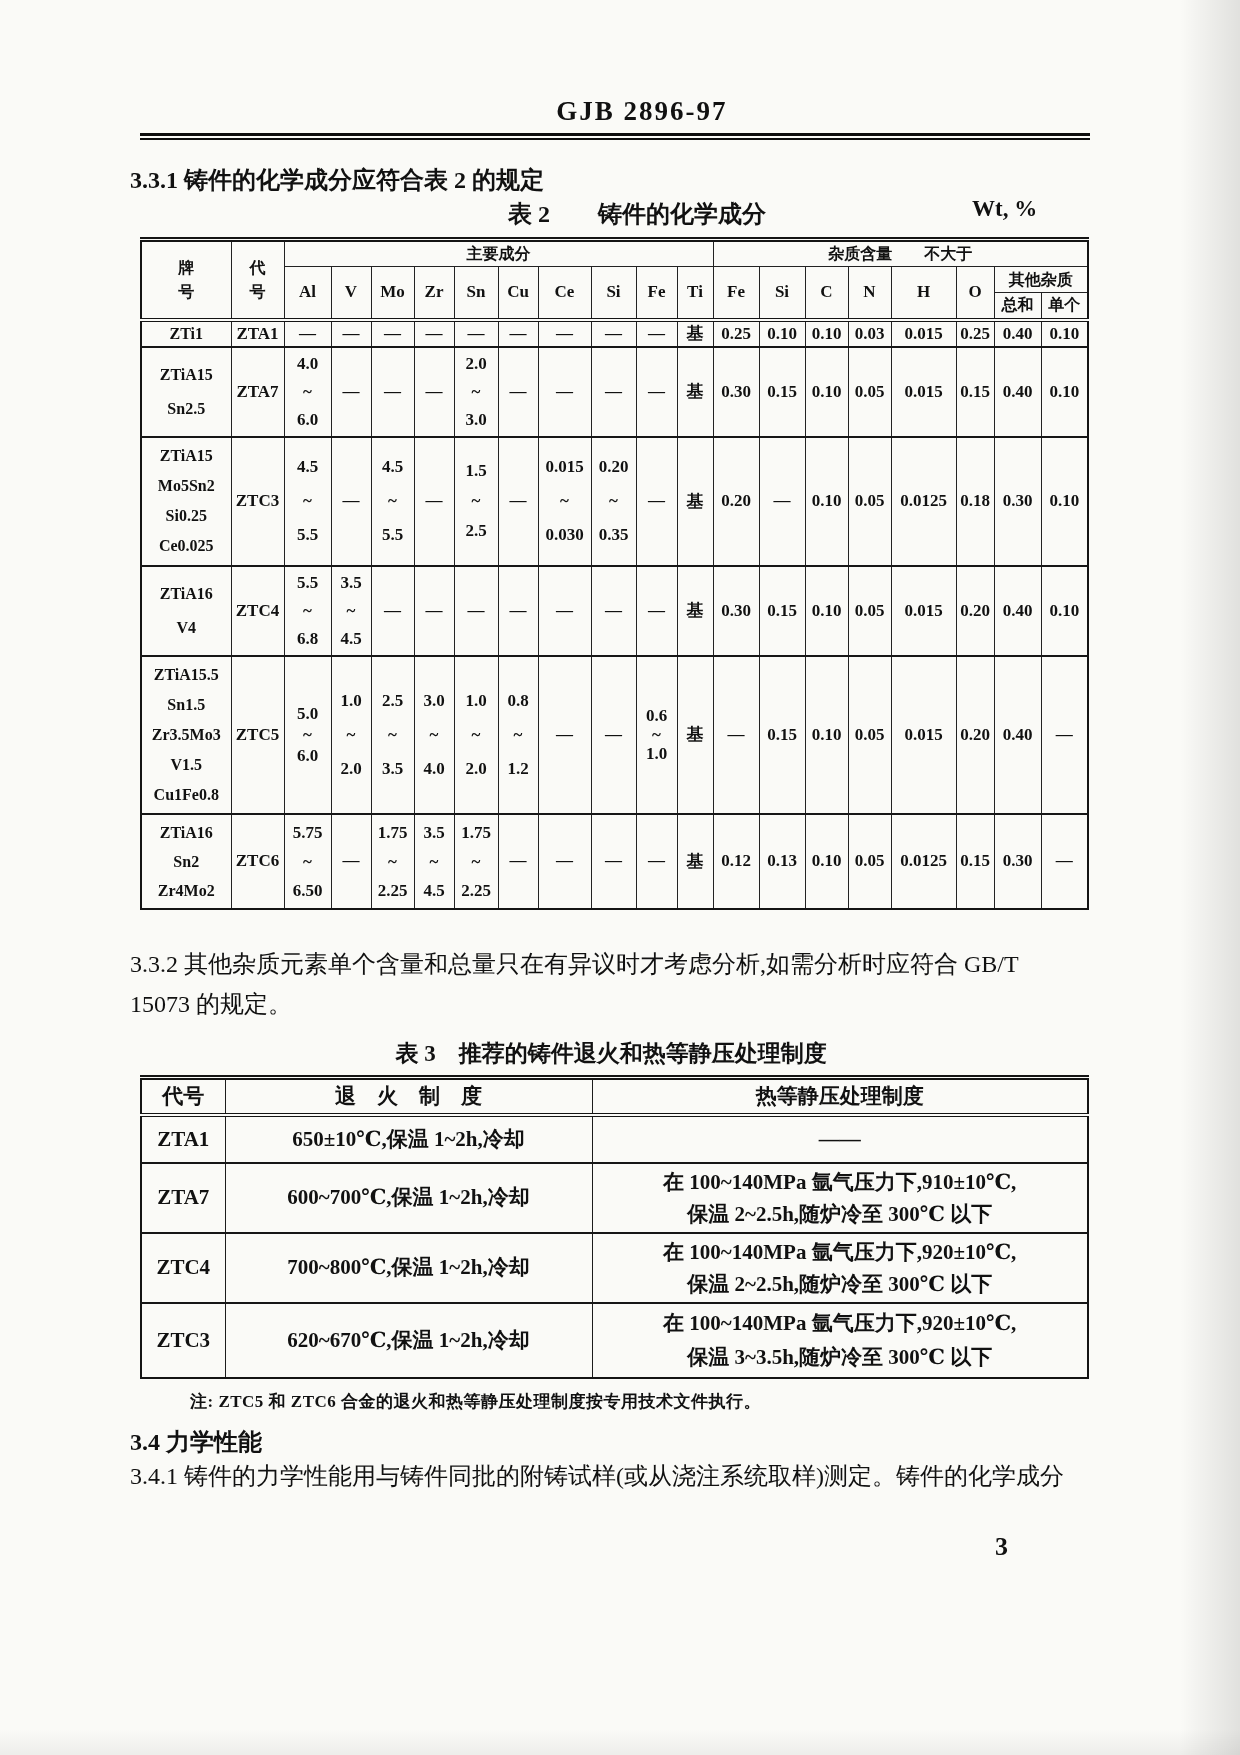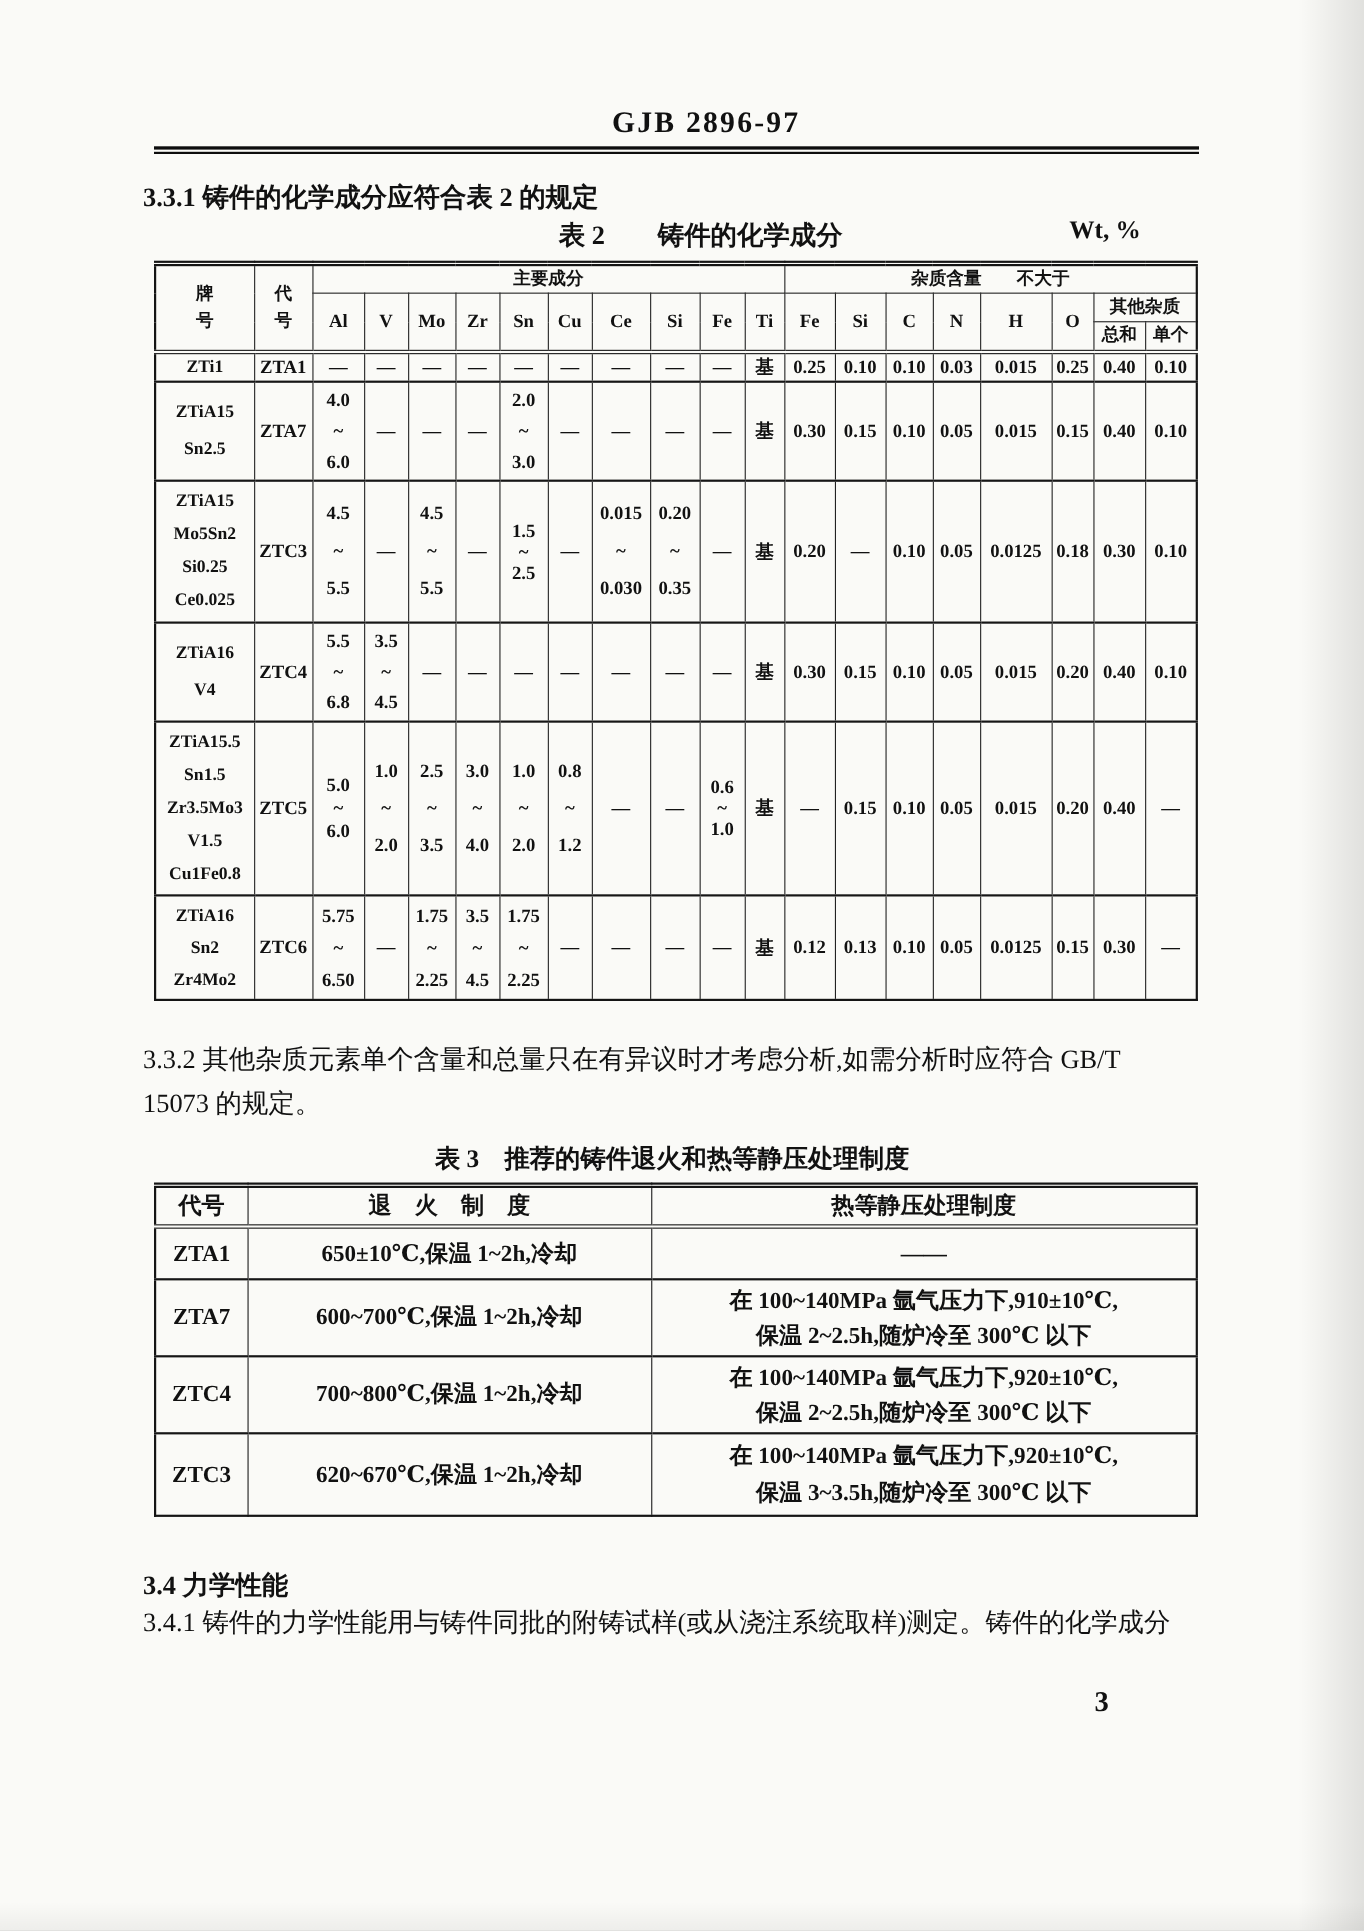--- a/index.html
+++ b/index.html
@@ -218,21 +218,21 @@
 Ce0.025</td>
           <td>ZTC3</td>
           <td style="line-height: 34px;">4.5
 ~
 5.5</td>
           <td>—</td>
           <td style="line-height: 34px;">4.5
 ~
 5.5</td>
           <td>—</td>
-          <td style="line-height: 19px;">1.5
+          <td style="line-height: 30px;">1.5
 ~
 2.5</td>
           <td>—</td>
           <td style="line-height: 34px;">0.015
 ~
 0.030</td>
           <td style="line-height: 34px;">0.20
 ~
 0.35</td>
           <td>—</td>
@@ -386,20 +386,21 @@
         </tr>
         <tr style="height: 75px;">
           <td>ZTC3</td>
           <td>620~670℃,保温 1~2h,冷却</td>
           <td style="line-height: 34px;">在 100~140MPa 氩气压力下,920±10℃,
 保温 3~3.5h,随炉冷至 300℃ 以下</td>
         </tr>
       </tbody>
   </table>
 
+  <div class="note">注: ZTC5 和 ZTC6 合金的退火和热等静压处理制度按专用技术文件执行。</div>
 
   <div class="para p-34">3.4  力学性能</div>
   <div class="para p-341">3.4.1  铸件的力学性能用与铸件同批的附铸试样(或从浇注系统取样)测定。铸件的化学成分</div>
 
   <div class="page-number">3</div>
 
   <div class="scan-edge-right"></div>
   <div class="scan-edge-bottom"></div>
 </div>
 

